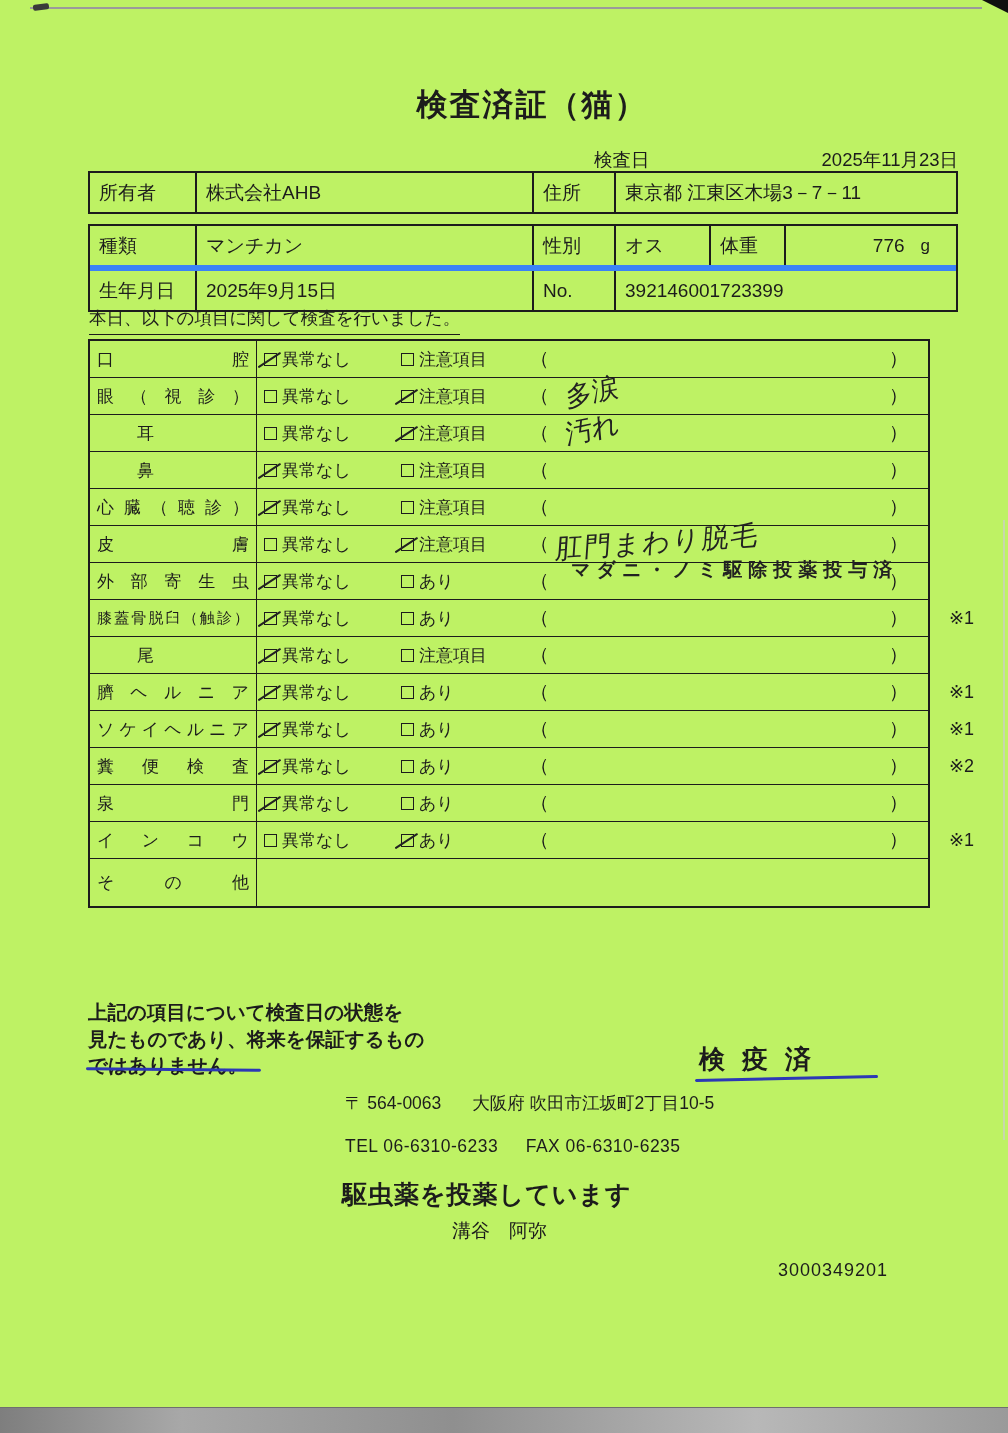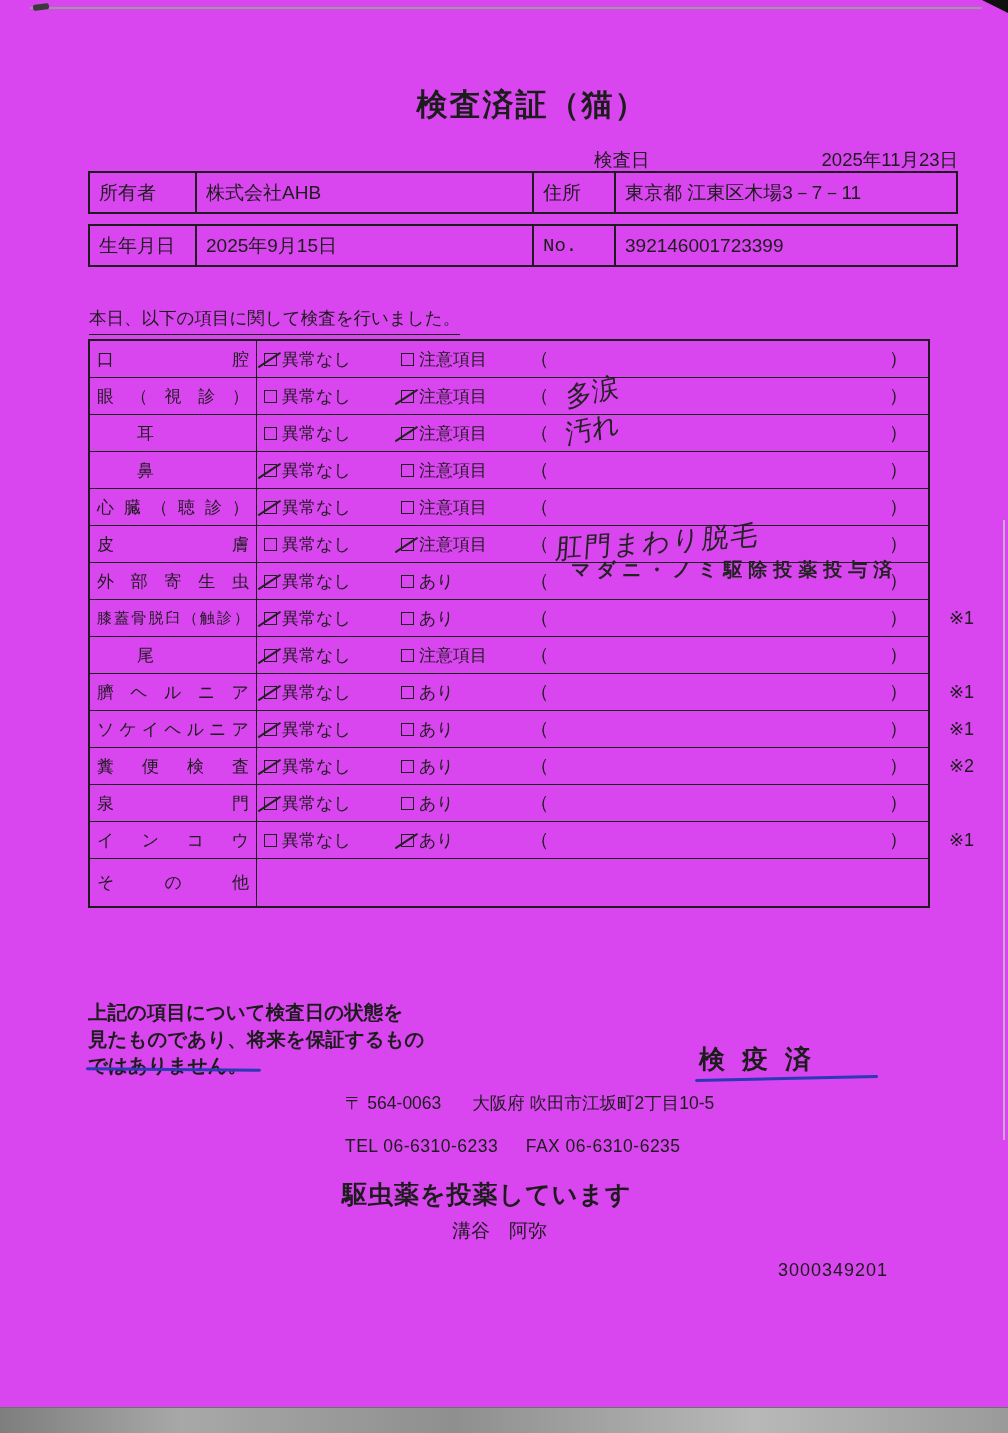--- a/index.html
+++ b/index.html
@@ -1,17 +1,17 @@
 <!DOCTYPE html>
 <html style="--ink: #1c1c1c; --pen_blue: #2c38b6;"><head>
 <meta charset="utf-8">
 <style>
   html,body { margin:0; padding:0; background:#ffffff; }
   .page {
-    position:relative; width:1008px; height:1433px; background:#d946ef;
+    position:relative; width:1008px; height:1433px; background:#bef264;
     font-family:"Liberation Sans","DejaVu Sans",sans-serif; color:#1c1c1c;
     overflow:hidden;
   }
   
   .scan-top-line { position:absolute; left:30px; top:7px; width:952px; height:2px; background:#9b9b9b; }
   .scan-top-dash { position:absolute; left:33px; top:4px; width:16px; height:6px; background:#3a3a3a; border-radius:2px; transform:rotate(-8deg); }
   .scan-corner { position:absolute; right:0; top:0; width:0; height:0; border-top:13px solid #101010; border-left:26px solid transparent; }
   .scan-right-line { position:absolute; right:3px; top:520px; width:2px; height:620px; background:#cccccc; opacity:.7; }
   .scan-bottom { position:absolute; left:0; top:1407px; width:1008px; height:26px;
     background:linear-gradient(90deg,#7e7e7e 0%,#a8a8a8 18%,#8f8f8f 45%,#b8b8b8 75%,#9a9a9a 100%);
@@ -22,21 +22,21 @@
   
   .info-table { position:absolute; left:88px; width:870px; border:2px solid #1c1c1c; box-sizing:border-box; font-size:19px; }
   .info-table.owner { top:171px; }
   .info-table.pet { top:224px; }
   .info-row { display:flex; height:39px; }
   .info-row + .info-row { border-top:6px solid #3b82f6; }
   .icell { padding:0 9px; box-sizing:border-box; display:flex; align-items:center; overflow:hidden; white-space:nowrap; }
   .icell + .icell { border-left:2px solid #1c1c1c; }
   .w-lab  { flex:0 0 105px; }
   .w-val  { flex:0 0 337px; }
-  .w-lab2 { flex:0 0 82px;font-family:Liberation Mono, monospace; }
+  .w-lab2 { flex:0 0 82px; }
   .w-rest { flex:1; }
   .w-sex  { flex:0 0 95px; }
   .w-wlab { flex:0 0 75px; }
   .weight-cell { flex:1; display:flex; align-items:center; justify-content:flex-end; padding-right:26px; }
   .weight-cell .unit { margin-left:16px; font-size:17px; }
   
   .intro { position:absolute; left:89px; top:306px; font-size:17.5px; border-bottom:1.6px solid #1c1c1c; padding-bottom:4px; }
   
   .insp-table { position:absolute; left:88px; top:339px; width:842px; border:2px solid #1c1c1c; box-sizing:border-box; }
   .insp-row { display:flex; height:36px; position:relative; align-items:stretch; }
@@ -97,20 +97,31 @@
     <div class="info-row">
       <div class="icell w-lab">所有者</div>
       <div class="icell w-val">株式会社AHB</div>
       <div class="icell w-lab2">住所</div>
       <div class="icell w-rest">東京都 江東区木場3－7－11</div>
     </div>
   </div>
 
   <div class="info-table pet">
     <div class="info-row">
+      <div class="icell w-lab">種類</div>
+      <div class="icell w-val">マンチカン</div>
+      <div class="icell w-lab2">性別</div>
+      <div class="icell w-sex">オス</div>
+      <div class="icell w-wlab">体重</div>
+      <div class="icell weight-cell">
+        <span>776</span>
+        <span class="unit">g</span>
+      </div>
+    </div>
+    <div class="info-row">
       <div class="icell w-lab">生年月日</div>
       <div class="icell w-val">2025年9月15日</div>
       <div class="icell w-lab2">No.</div>
       <div class="icell w-rest">392146001723399</div>
     </div>
   </div>
 
   <div class="intro">本日、以下の項目に関して検査を行いました。</div>
 
   <div class="insp-table">

